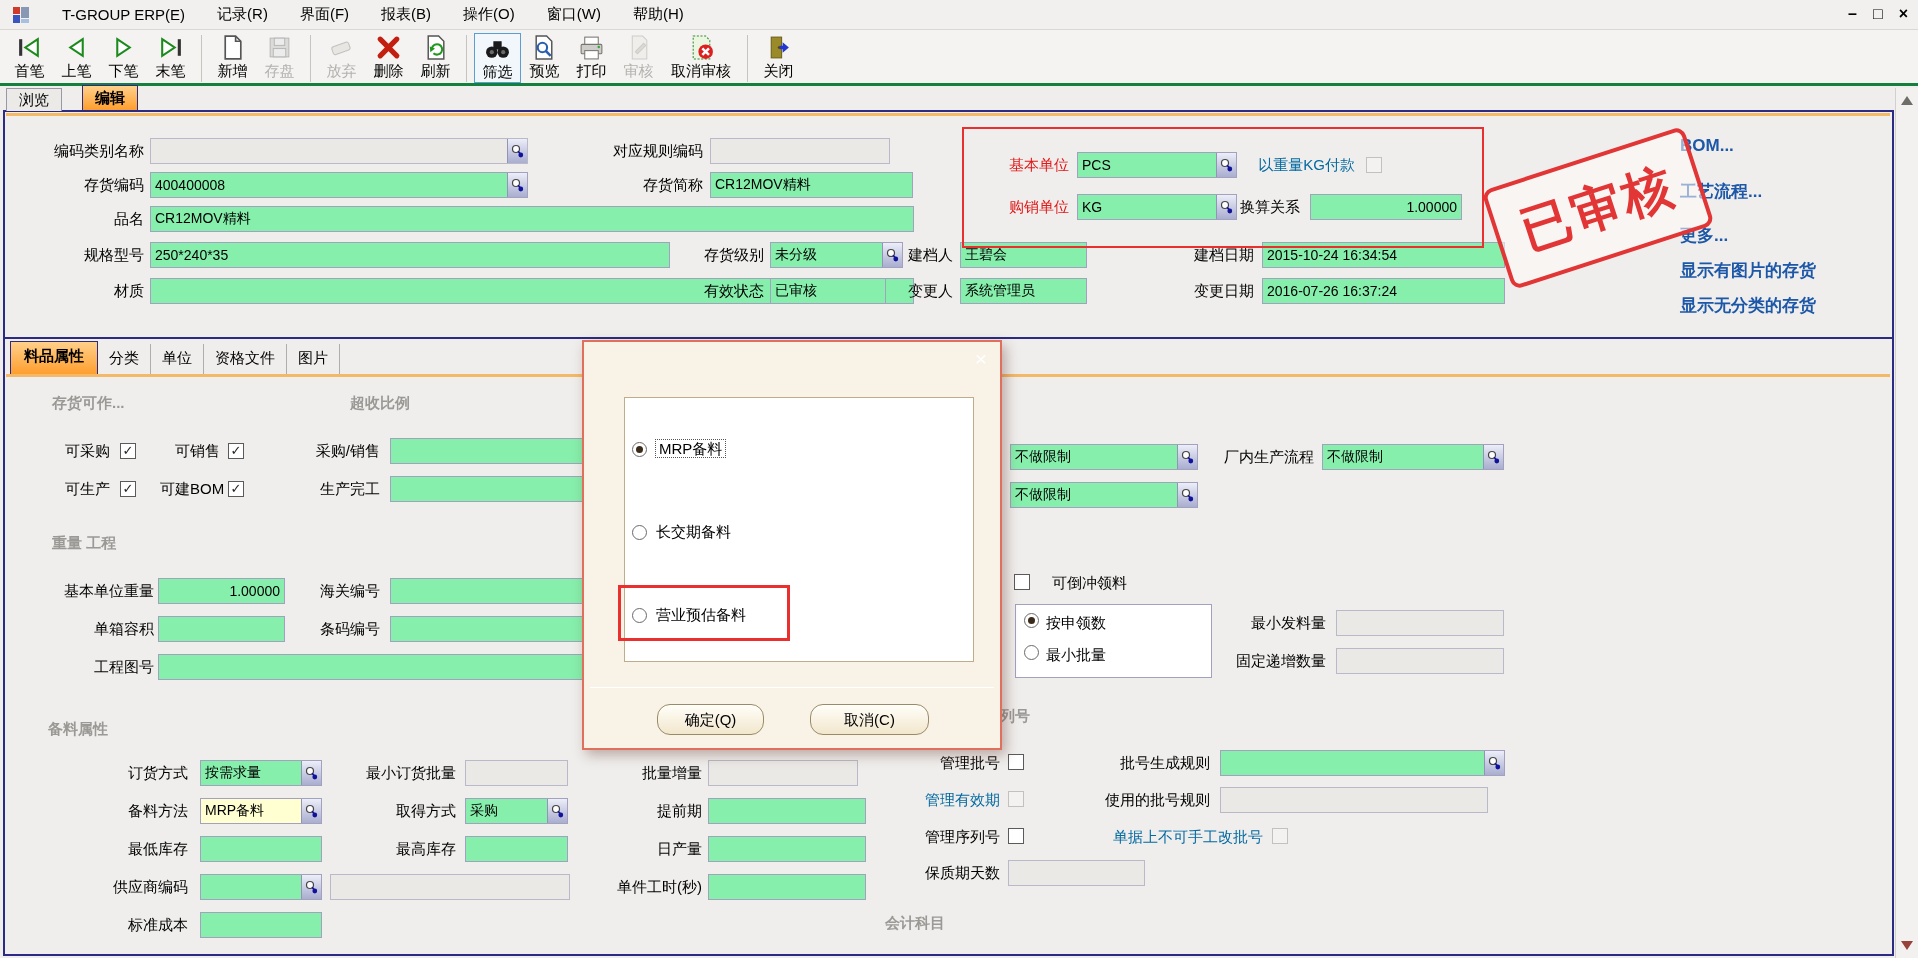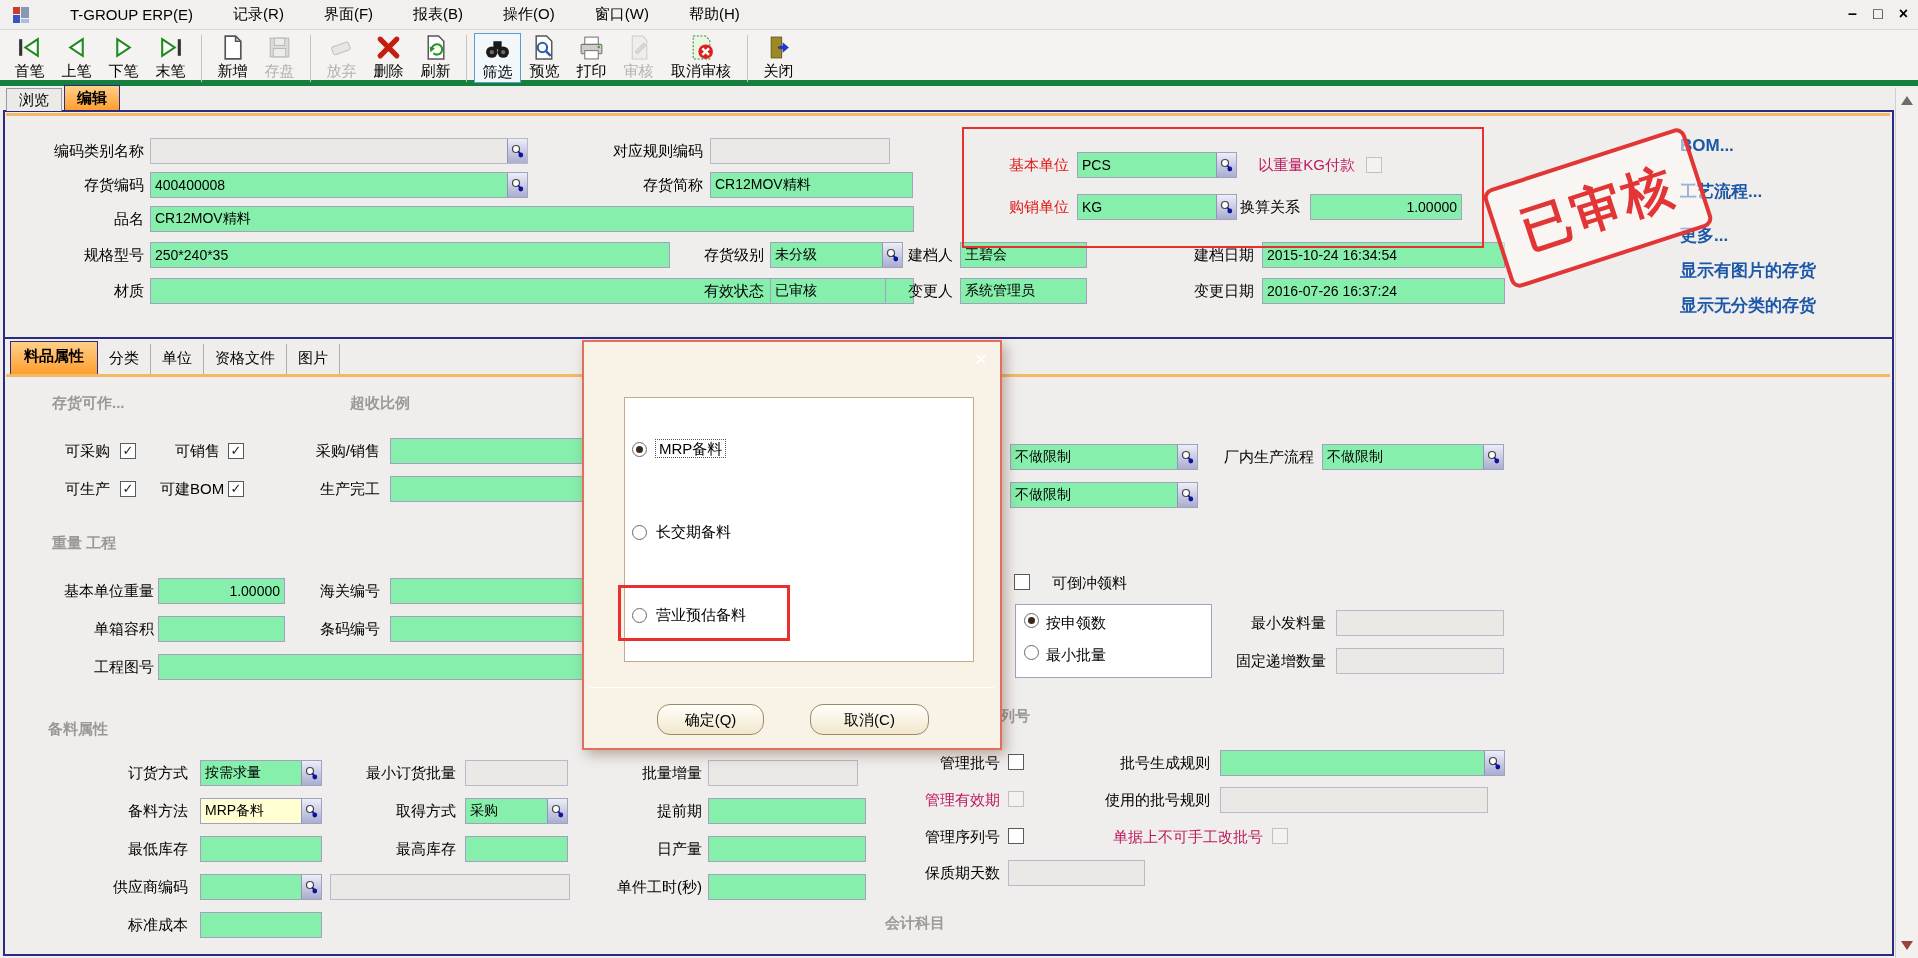--- a/index.html
+++ b/index.html
@@ -1,56 +1,56 @@
 <!DOCTYPE html>
 <html><head>
 <meta charset="utf-8">
 <style>
 *{box-sizing:border-box}
 html,body{margin:0;padding:0}
 body{background:#dcdad7;font-family:"Liberation Sans","DejaVu Sans",sans-serif}
 #screen{position:relative;width:1918px;height:958px;background:#efeeec;overflow:hidden;font-size:15px;color:#000}
 
 
-.menubar{position:absolute;left:0;top:0;width:100%;height:30px;background:#f1f0ee;border-bottom:1px solid #d9d6d3;display:flex;align-items:center;gap:40px;padding-left:12px}
+.menubar{position:absolute;left:0;top:0;width:100%;height:30px;background:#f1f0ee;border-bottom:1px solid #d9d6d3;display:flex;align-items:center;gap:32px;padding-left:12px}
 .menubar .mi{white-space:nowrap;cursor:default}
 .appicon{width:18px;height:18px;flex:0 0 auto}
 .winctl{position:absolute;top:3px;right:10px;display:flex;gap:16px;font-size:16px;font-weight:bold;line-height:22px}
 .winctl span{cursor:pointer}
 
 
-.toolbar{position:absolute;left:0;top:30px;width:100%;height:56px;background:#f4f3f1;border-bottom:6px solid #15803d;display:flex;align-items:flex-start;padding:3px 0 0 6px}
+.toolbar{position:absolute;left:0;top:30px;width:100%;height:56px;background:#f4f3f1;border-bottom:3px solid #15803d;display:flex;align-items:flex-start;padding:3px 0 0 6px}
 .tbtn{display:flex;flex-direction:column;align-items:center;min-width:47px;padding:1px 3px;font-size:15px;line-height:19px;cursor:pointer;white-space:nowrap}
 .tbtn svg{width:27px;height:27px}
 .tbtn.dis{color:#b3b1ae;cursor:default}
 .tbtn.dis svg{opacity:.55}
 .tbtn.active{border:1px solid #5a9fd4;background:#f2f7fc}
 .tsep{width:1px;height:47px;background:#c6c4c1;margin:2px 7px 0 7px;flex:0 0 auto}
 
 
 .tabs{position:absolute;left:6px;top:85px;display:flex;align-items:flex-end;height:26px;z-index:3}
-.tab{height:23px;line-height:21px;padding:0 12px;background:#eceae7;border:1px solid #9a98a8;border-bottom:none;margin-right:2px;cursor:pointer}
+.tab{height:23px;line-height:21px;padding:0 12px;background:#eceae7;border:1px solid #9a98a8;border-bottom:none;margin-right:20px;cursor:pointer}
 .tab.on{height:26px;line-height:24px;background:linear-gradient(#ffd08a,#ff9e2e);border:1px solid #2b2b85;font-weight:bold}
 
 
 .panel{position:absolute;left:3px;top:110px;width:1891px;height:846px;border:2px solid #2b2b85;background:#efeeec}
 .topline{position:absolute;left:6px;top:113px;width:1884px;height:3px;background:#f4b966}
 .hdivider{position:absolute;left:3px;top:337px;width:1891px;height:2px;background:#2b2b85}
 .subline{position:absolute;left:6px;top:374px;width:1884px;height:3px;background:#f4b966}
 
 
 .subtabs{position:absolute;left:10px;top:344px;display:flex;align-items:flex-end;height:30px;z-index:3}
 .stab{padding:5px 11px 6px;border-right:1px solid #b0aeab;cursor:pointer;white-space:nowrap}
 .stab.on{background:linear-gradient(#ffd08a,#ff9e2e);border:1px solid #2b2b85;border-bottom:none;font-weight:bold;padding:5px 13px 8px}
 
 
 .lbl{position:absolute;height:26px;line-height:26px;text-align:right;white-space:nowrap}
 .lbl.l{text-align:left}
 .lbl.red{color:#e01818}
-.lbl.dim{color:#be185d}
+.lbl.dim{color:#0369a1}
 .sec{position:absolute;font-weight:bold;color:#9b9996;white-space:nowrap;height:22px;line-height:22px}
 .fld{position:absolute;height:26px;border:1px solid #a2a2c0;background:#86efac;display:flex;align-items:stretch}
 .fld input{flex:1;min-width:0;border:0;outline:0;background:transparent;padding:0 4px;font:14px "Liberation Sans","DejaVu Sans",sans-serif;color:#000}
 .fld.num input{text-align:right}
 .fld.dis{background:#ebe9e6;border-color:#b9b9c9}
 .fld.yel{background:#ffffd2}
 .lk{width:20px;background:linear-gradient(180deg,#eceef8 0%,#c3c6e0 60%,#aaaecf 100%);border-left:1px solid #9393b5;display:flex;align-items:center;justify-content:center;cursor:pointer;flex:0 0 auto}
 .cbx{position:absolute;width:16px;height:16px;border:1px solid #5a5a5a;background:#fff;font-size:13px;line-height:13px;text-align:center;cursor:pointer}
 .cbx i{font-style:normal;font-weight:bold;color:#222}
 .cbx.dis{border-color:#c3c1be;background:#f3f2f0;cursor:default}

